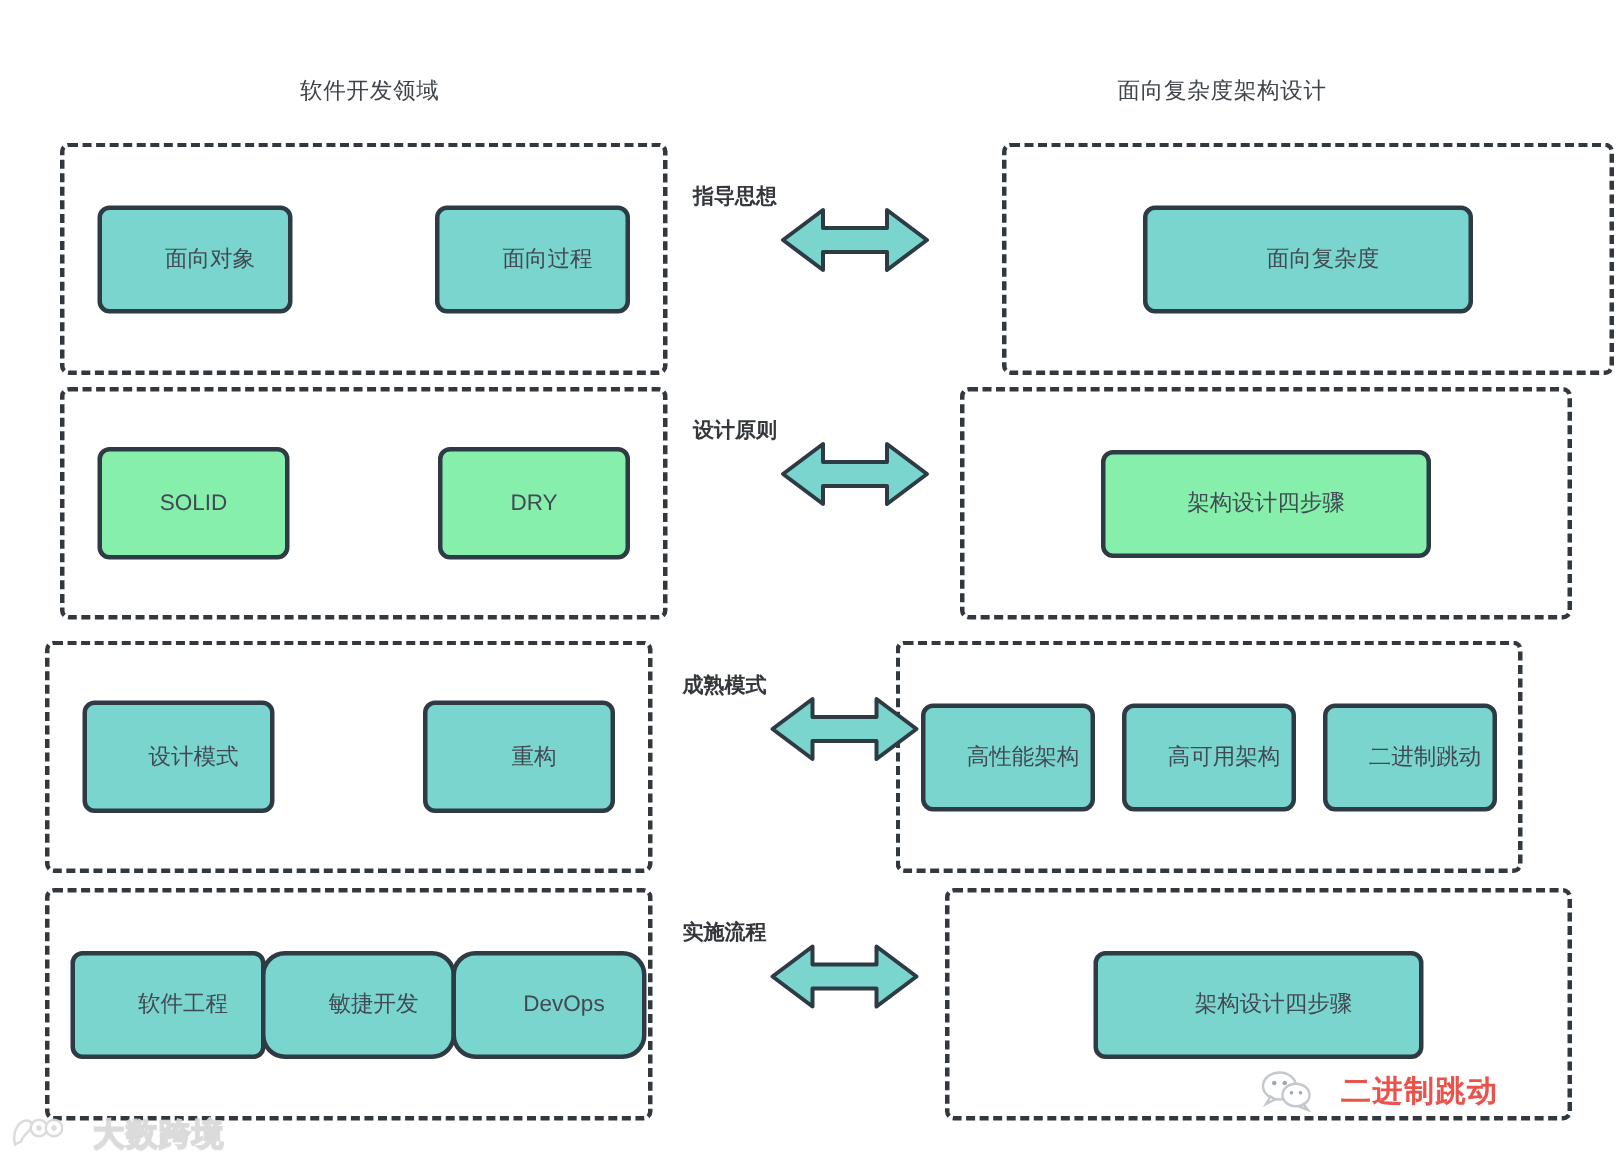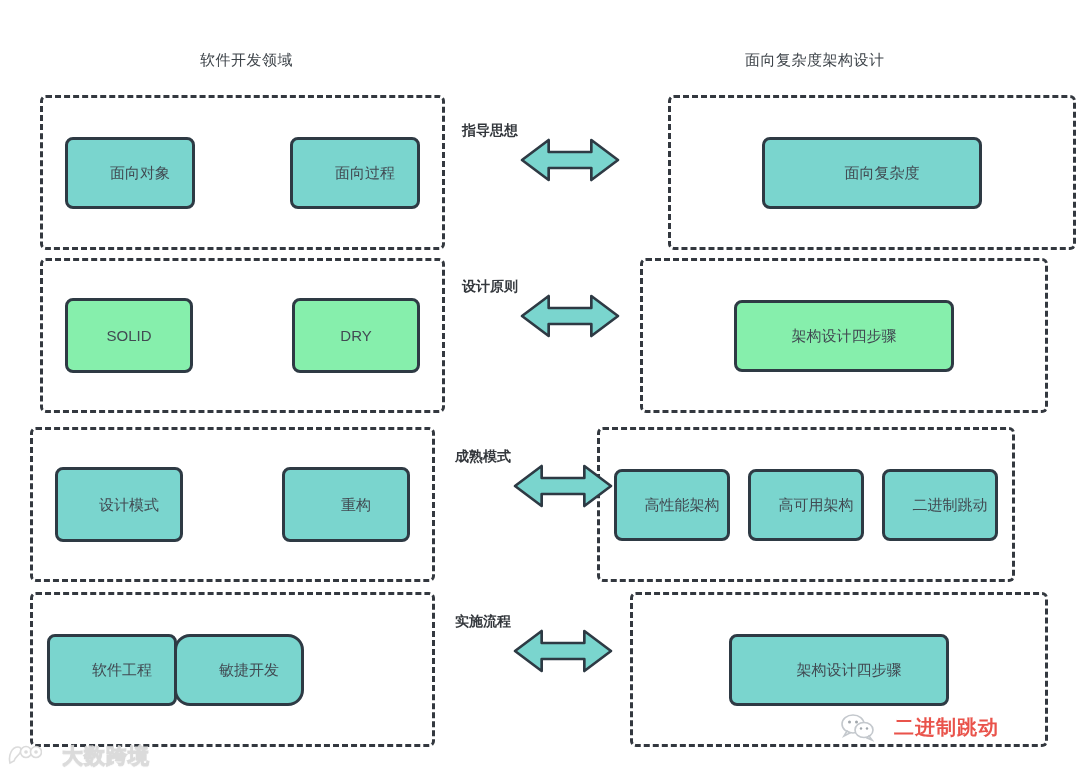--- a/index.html
+++ b/index.html
@@ -163,20 +163,21 @@
     <div class="node teal sz-med">设计模式</div>
     <div class="node teal sz-med">重构</div>
   </div>
 </div>
 
 <div class="group" id="grp-l4">
   <div class="node-row flush">
     <div class="seg-group">
       <div class="node teal sz-seg">软件工程</div>
       <div class="node teal sz-seg">敏捷开发</div>
+      <div class="node teal sz-seg">DevOps</div>
     </div>
   </div>
 </div>
 
 <div class="group" id="grp-r1">
   <div class="node-row center">
     <div class="node teal sz-xwide">面向复杂度</div>
   </div>
 </div>
 

